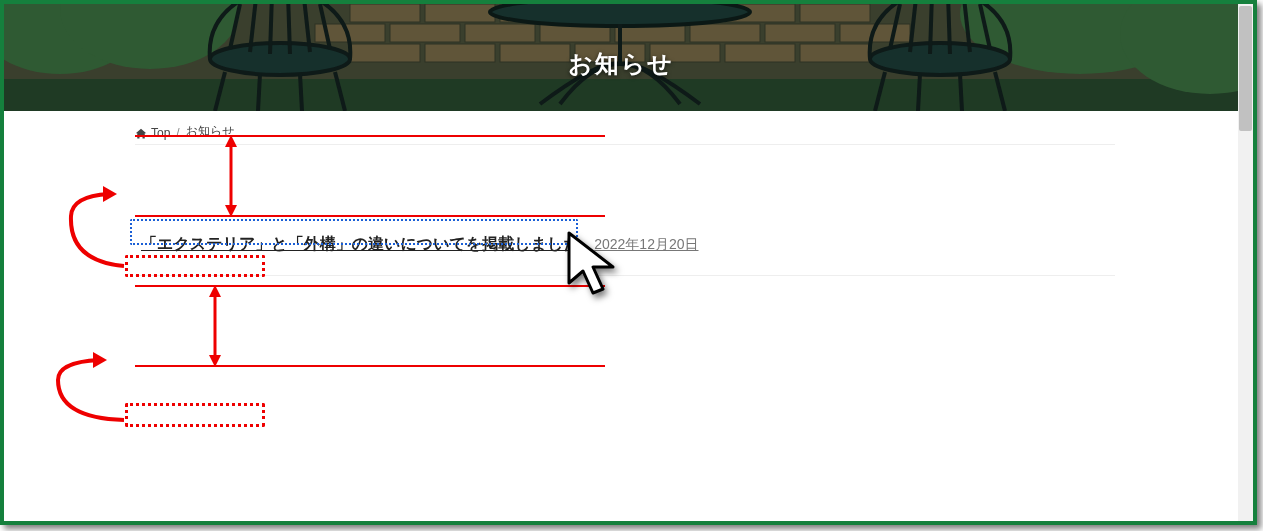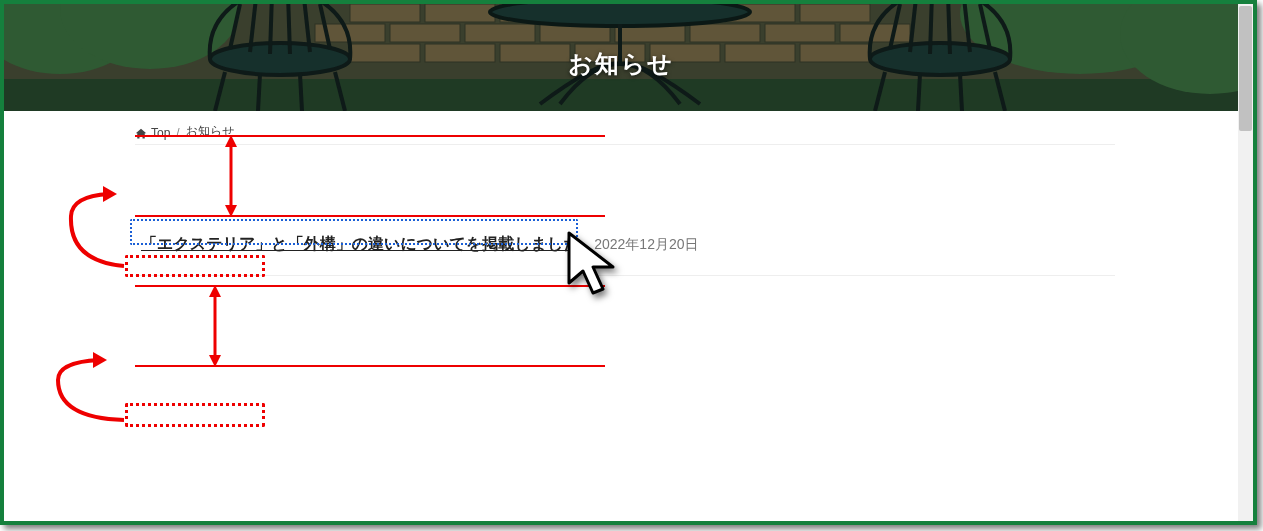--- a/index.html
+++ b/index.html
@@ -99,20 +99,21 @@
       font-weight: bold;
       color: #222;
       padding: 2px 6px;
     }
     .article-date {
       font-size: 14px;
       color: #777;
       margin-top: 10px;
       padding: 1px 4px;
       display: inline-block;
+      text-decoration: underline;
     }
     .content-top-line {
       border-top: 1px solid #eee;
     }
     
     .anno { position: absolute; pointer-events: none; }
     .red-h { background: #e00; height: 2px; }
     .dotted-blue {
       border: 2px dotted #1a5fd6;
       border-radius: 2px;

